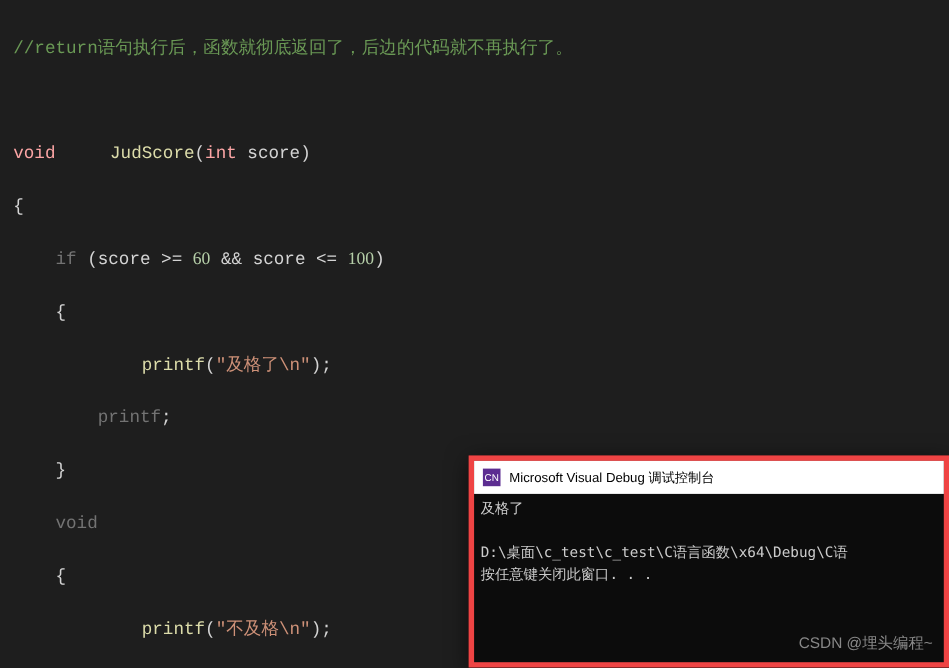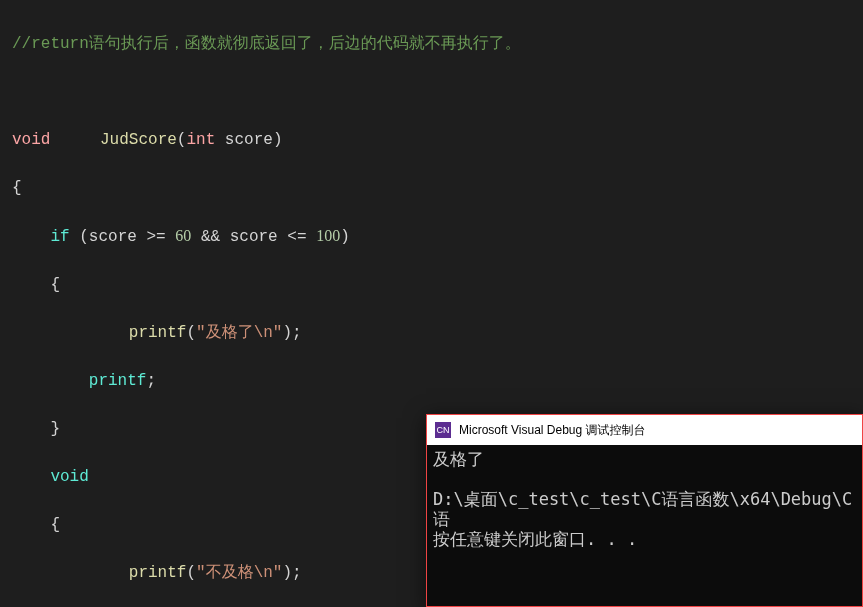--- a/index.html
+++ b/index.html
@@ -12,38 +12,38 @@
       overflow: hidden;
       position: relative;
     }
     .editor {
       padding: 8px 12px;
       line-height: 24px;
       color: #d4d4d4;
       white-space: pre;
     }
     .comment { color: #6a9955; }
-    .keyword { color: #5eead4; }
+    .keyword { color: #737373; }
     .type { color: #fca5a5; }
     .func { color: #dcdcaa; margin-left: 40px; }
     .paren { color: #d4d4d4; }
     .string { color: #ce9178; }
     .number { color: #b5cea8; font-family: Liberation Serif, serif; }
     .op { color: #d4d4d4; }
     .brace { color: #d4d4d4; }
     .semi { color: #d4d4d4; }
     
     .console-window {
       position: absolute;
       top: 414px;
       left: 426px;
       width: 437px;
       height: 193px;
       background: #0c0c0c;
-      border: 1px solid #ef4444;
+      border: 5px solid #ef4444;
       box-shadow: 0 4px 20px rgba(0,0,0,0.6);
     }
     .console-titlebar {
       height: 30px;
       background: #ffffff;
       color: #000;
       display: flex;
       align-items: center;
       font-family: "Segoe UI", sans-serif;
       font-size: 12px;
@@ -58,21 +58,21 @@
       font-size: 9px;
       display: flex;
       align-items: center;
       justify-content: center;
       font-family: sans-serif;
     }
     .console-body {
       padding: 4px 6px;
       color: #cccccc;
       font-family: 'NSimSun', 'SimSun', Consolas, monospace;
-      font-size: 17px;
+      font-size: 13px;
       line-height: 20px;
       white-space: pre-wrap;
       word-break: break-all;
     }
     .watermark {
       position: absolute;
       bottom: 8px;
       right: 10px;
       color: #888;
       font-family: sans-serif;
@@ -114,13 +114,14 @@
   <div class="console-titlebar">
     <div class="console-icon">
         <span>CN</span>
       </div>
     <span>Microsoft Visual Debug 调试控制台</span>
   </div>
   <div class="console-body"><span>及格了</span>
 <span></span>
 <span>D:\桌面\c_test\c_test\C语言函数\x64\Debug\C语</span>
 <span>按任意键关闭此窗口. . .</span></div>
+  <div class="watermark">CSDN @埋头编程~</div>
 </div>
 
 </body></html>

